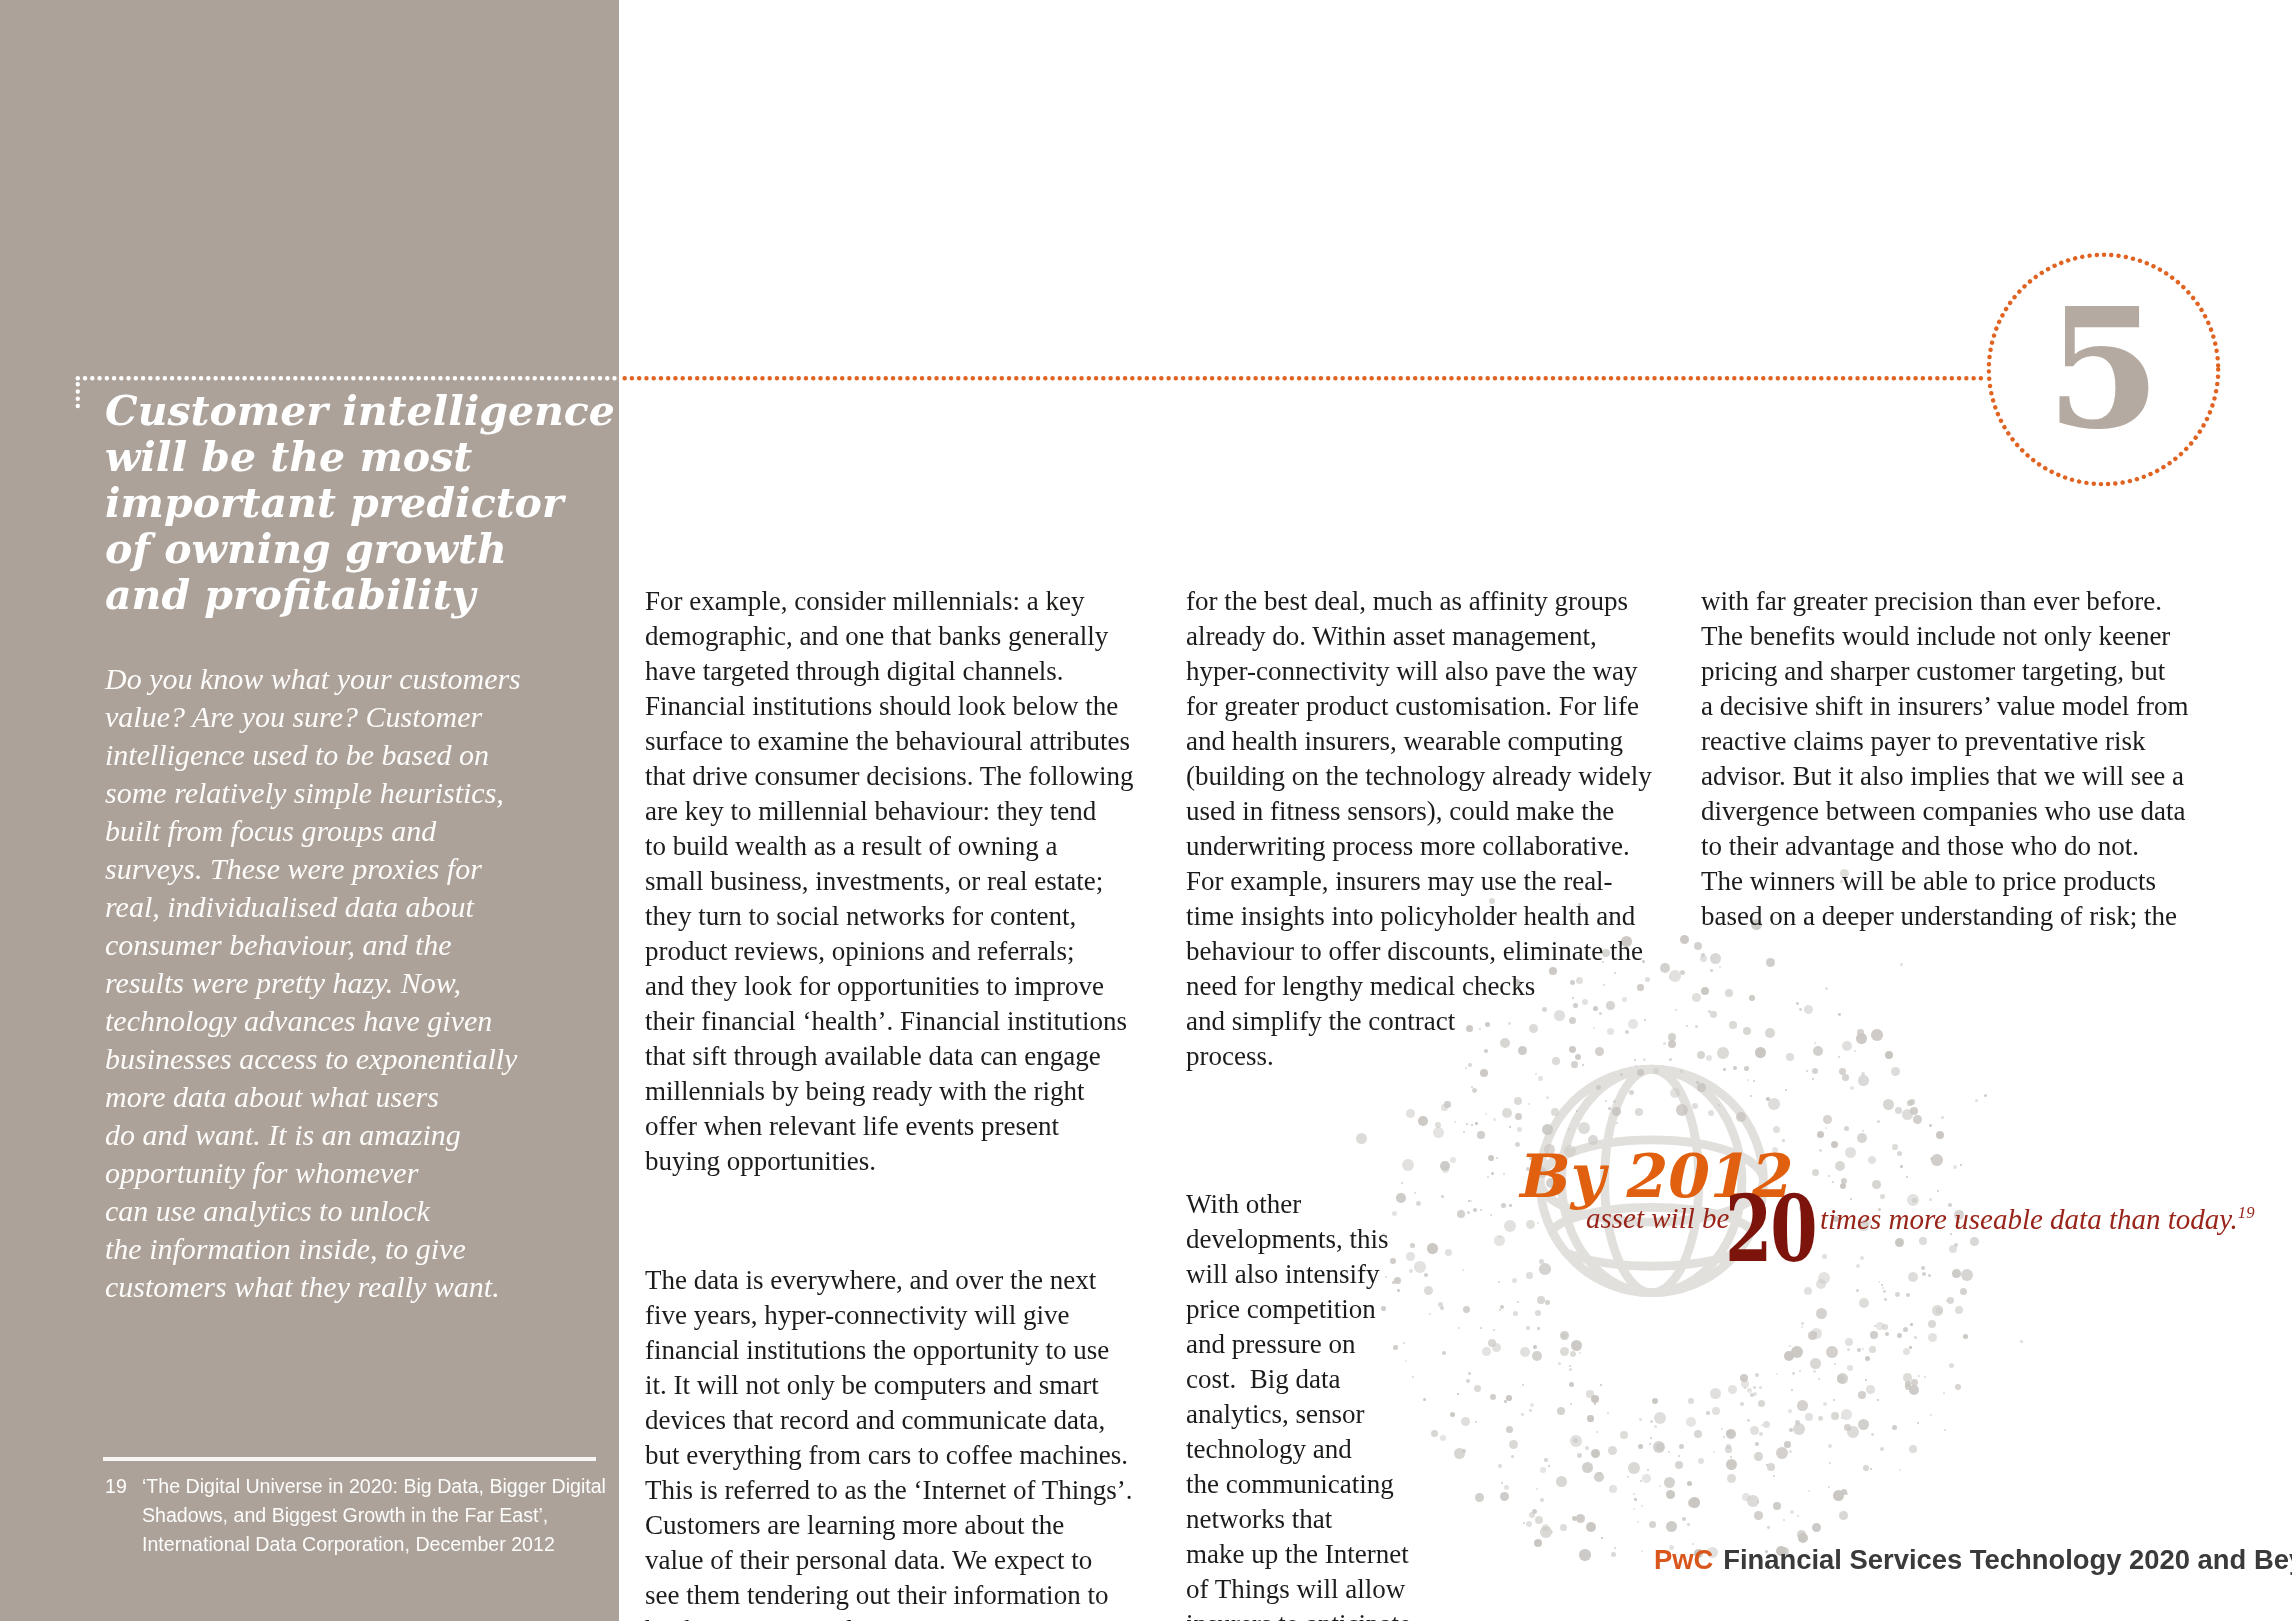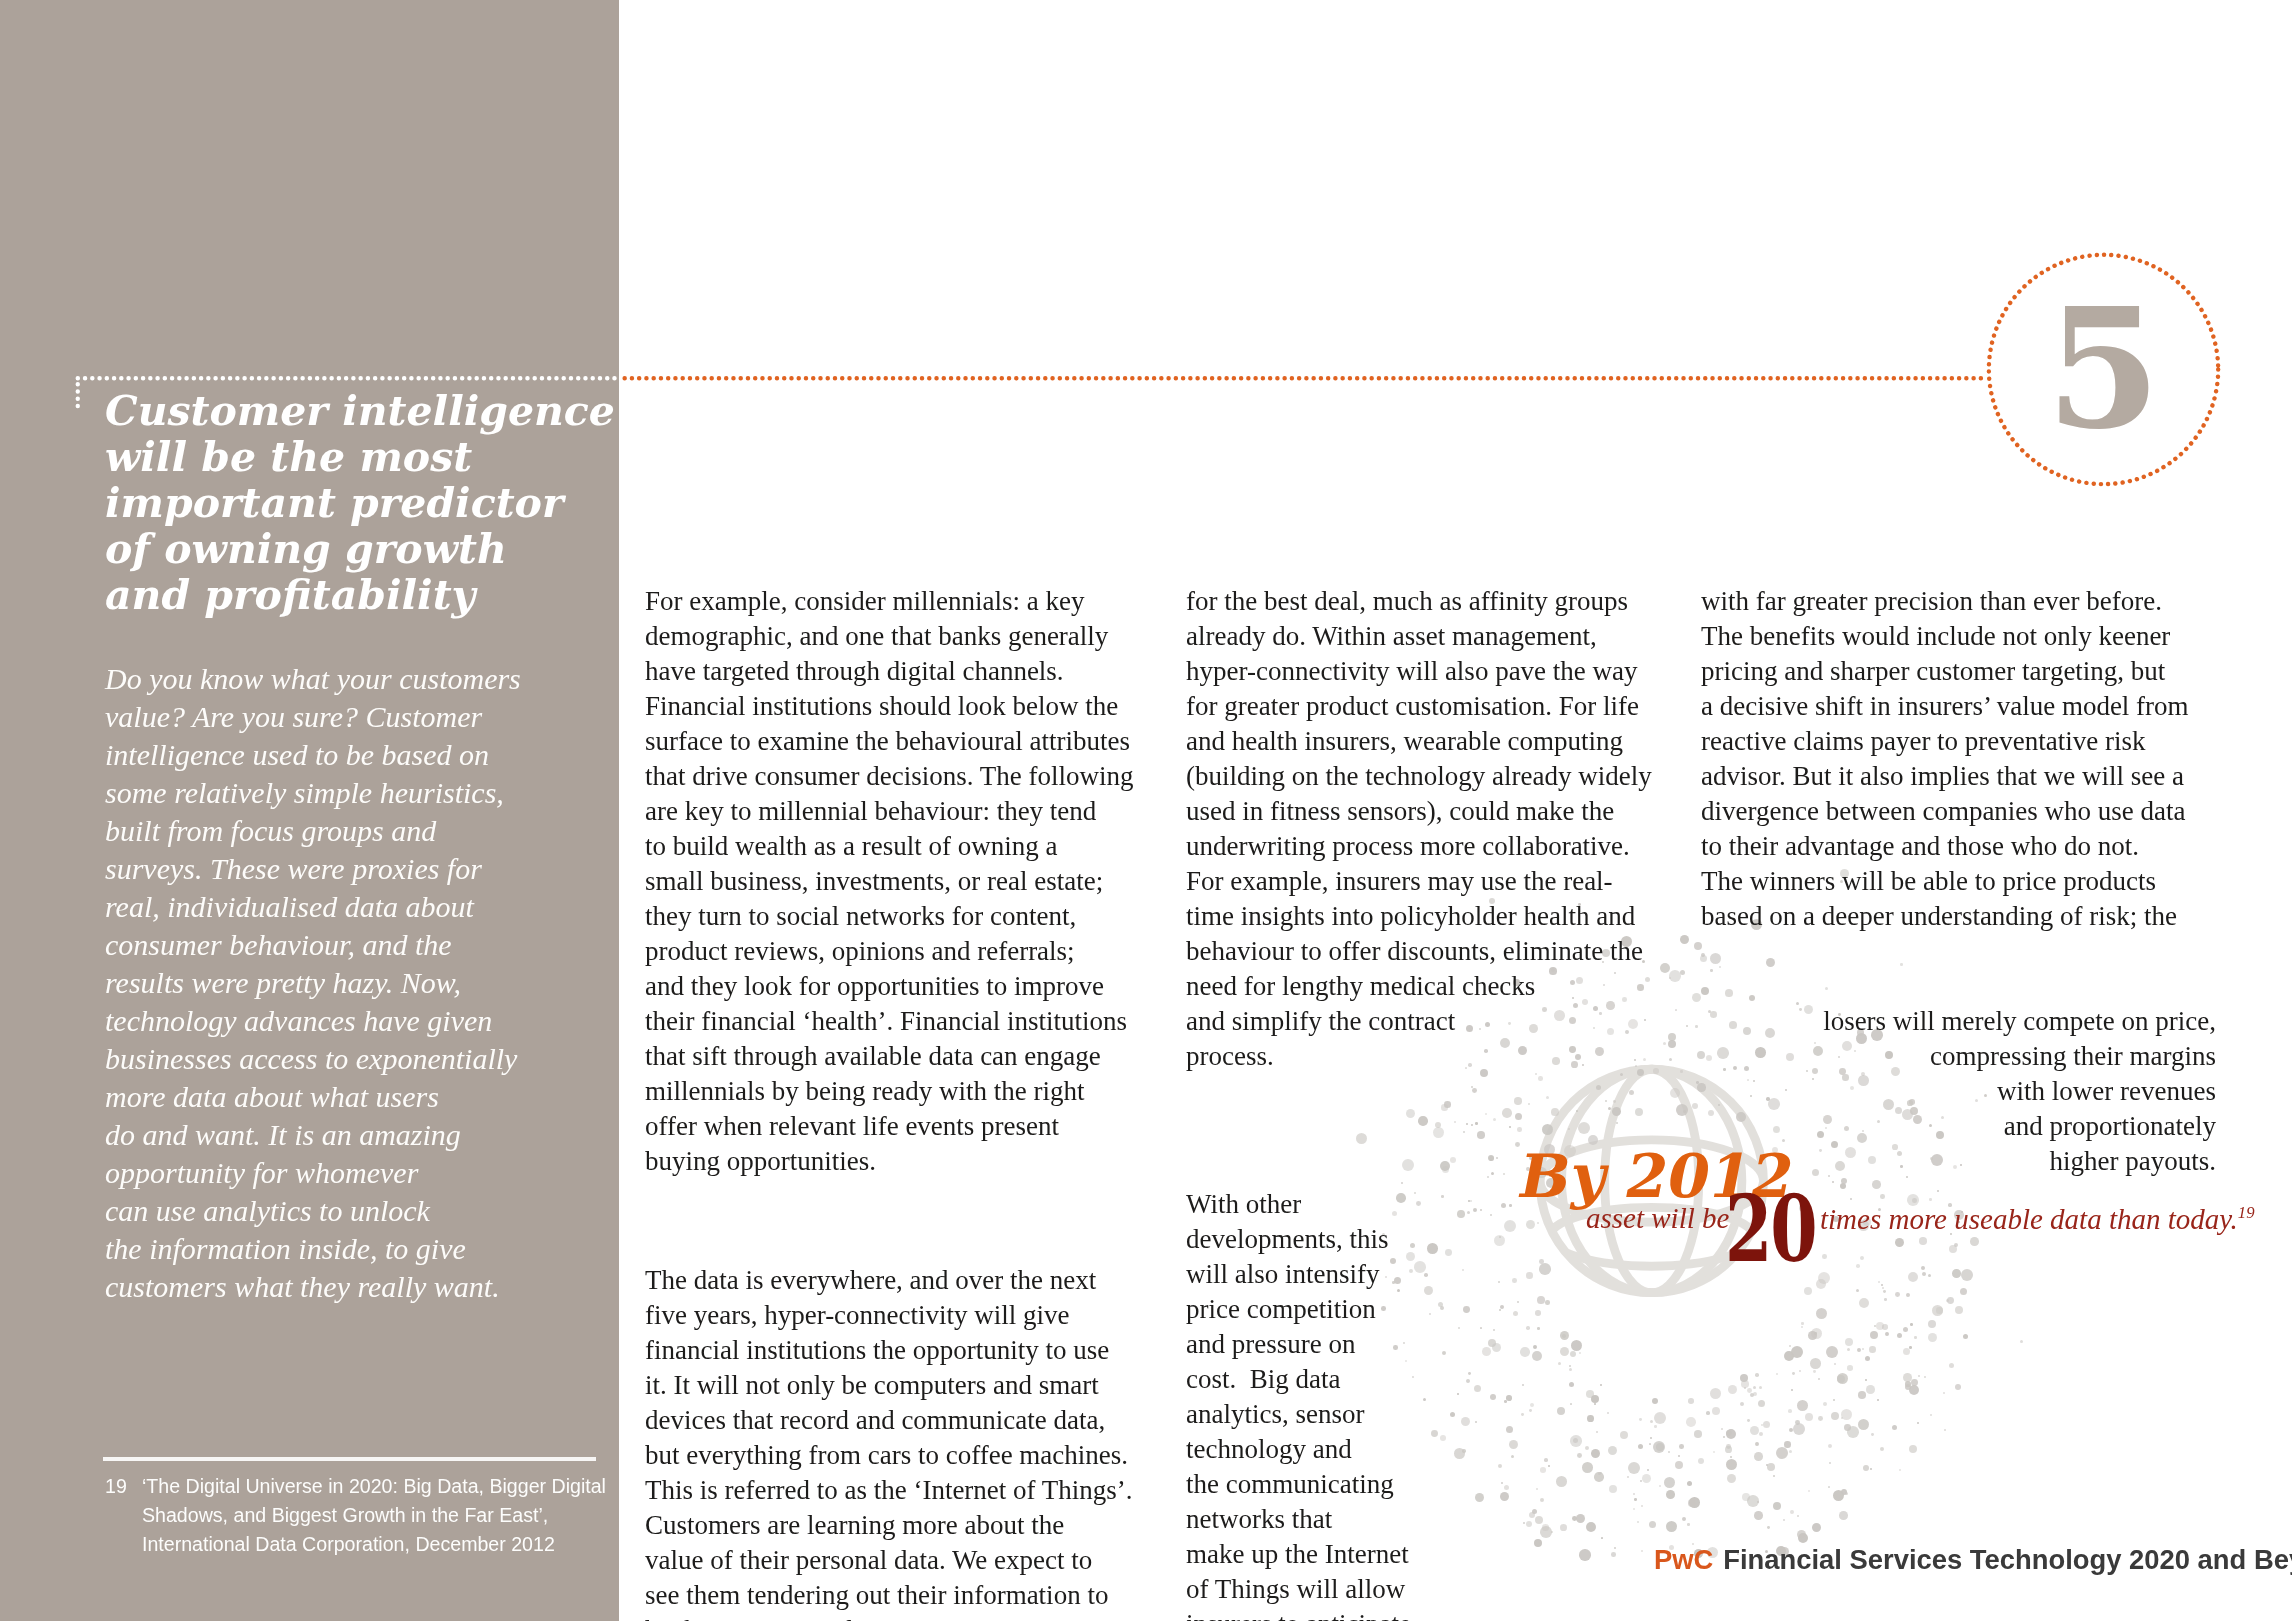--- a/index.html
+++ b/index.html
@@ -837,25 +837,20 @@
   <div class="para para1">with far greater precision than ever before.
 The benefits would include not only keener
 pricing and sharper customer targeting, but
 a decisive shift in insurers’ value model from
 reactive claims payer to preventative risk
 advisor. But it also implies that we will see a
 divergence between companies who use data
 to their advantage and those who do not.
 The winners will be able to price products
 based on a deeper understanding of risk; the</div>
-  <div class="para tail">losers will merely compete on price,
-compressing their margins
-with lower revenues
-and proportionately
-higher payouts.</div>
 </div>
 
 <div class="by2020">By 2012</div>
 <div class="stat-lead">asset will be</div>
 <div class="stat-value">20</div>
 <div class="stat-suffix"><span>times more useable data than today.</span><sup>19</sup></div>
 
 <div class="footer">
   <span class="brand">PwC</span>
   <span class="doc-title">Financial Services Technology 2020 and Beyond</span>

